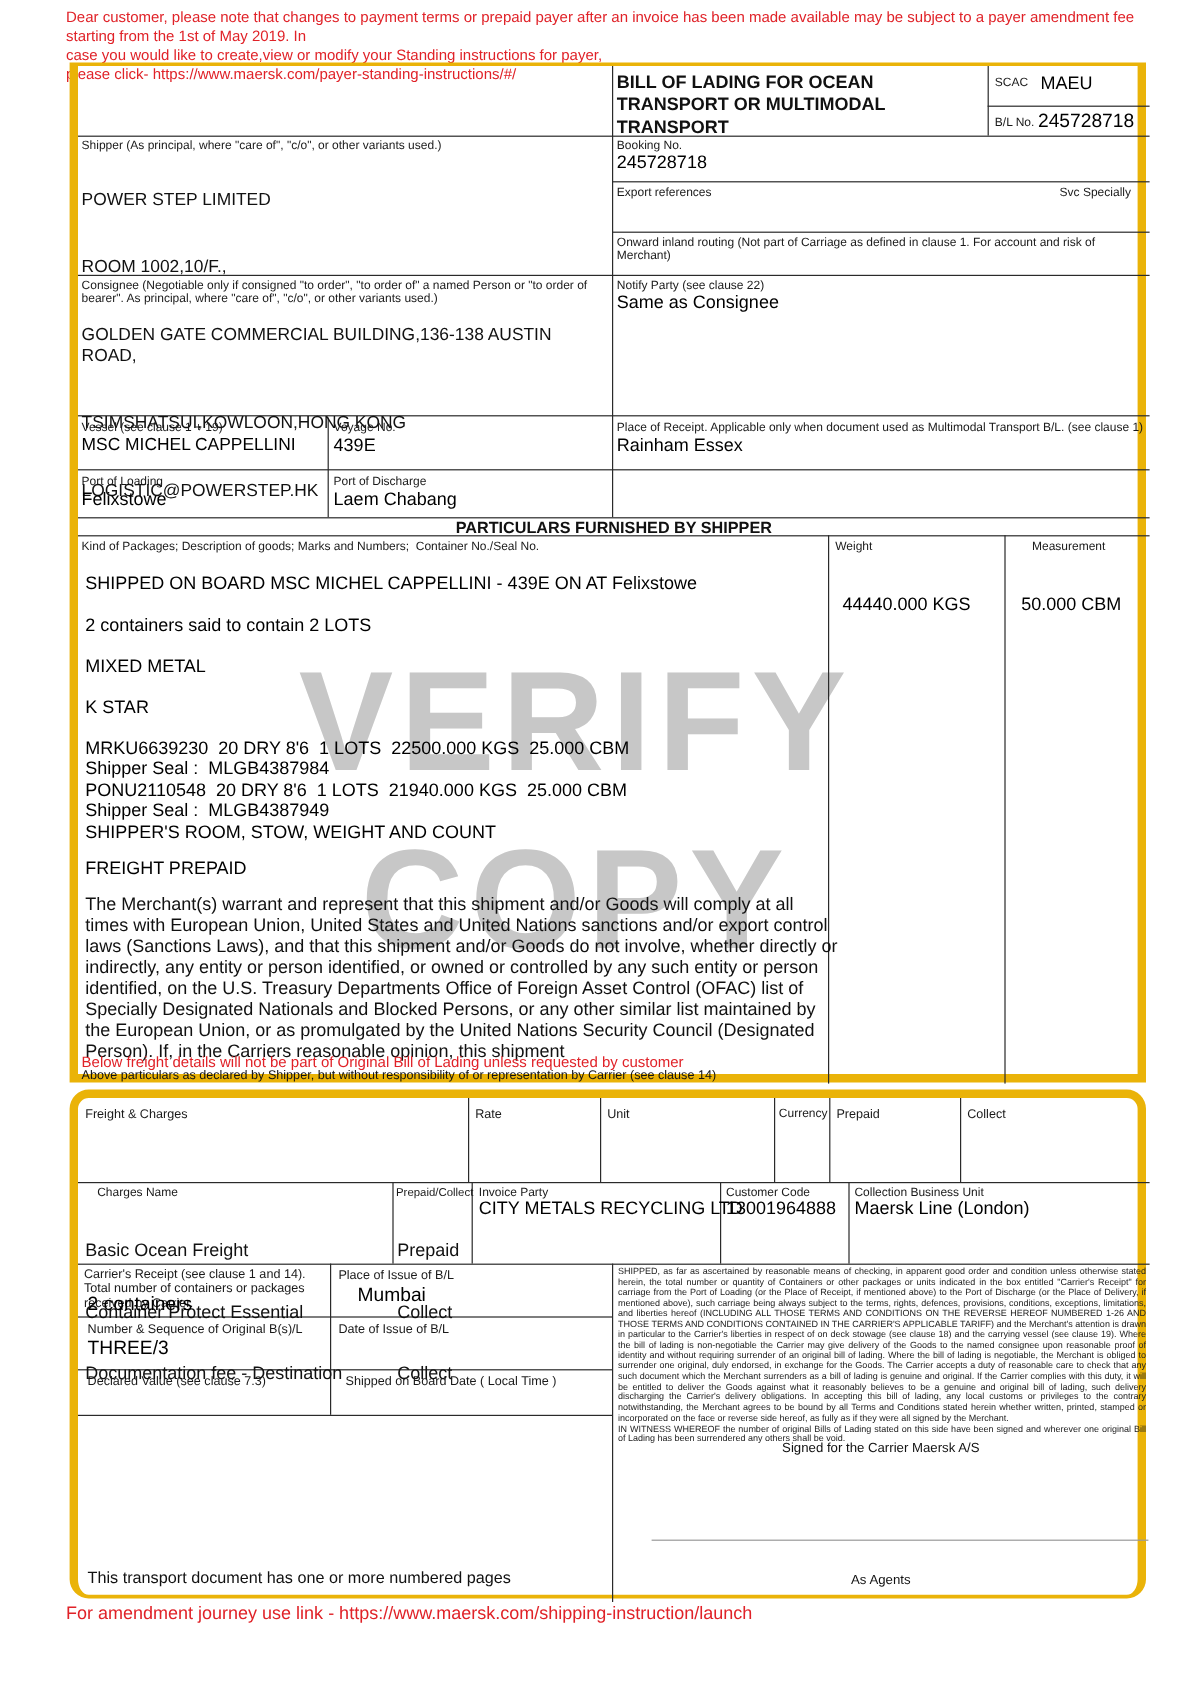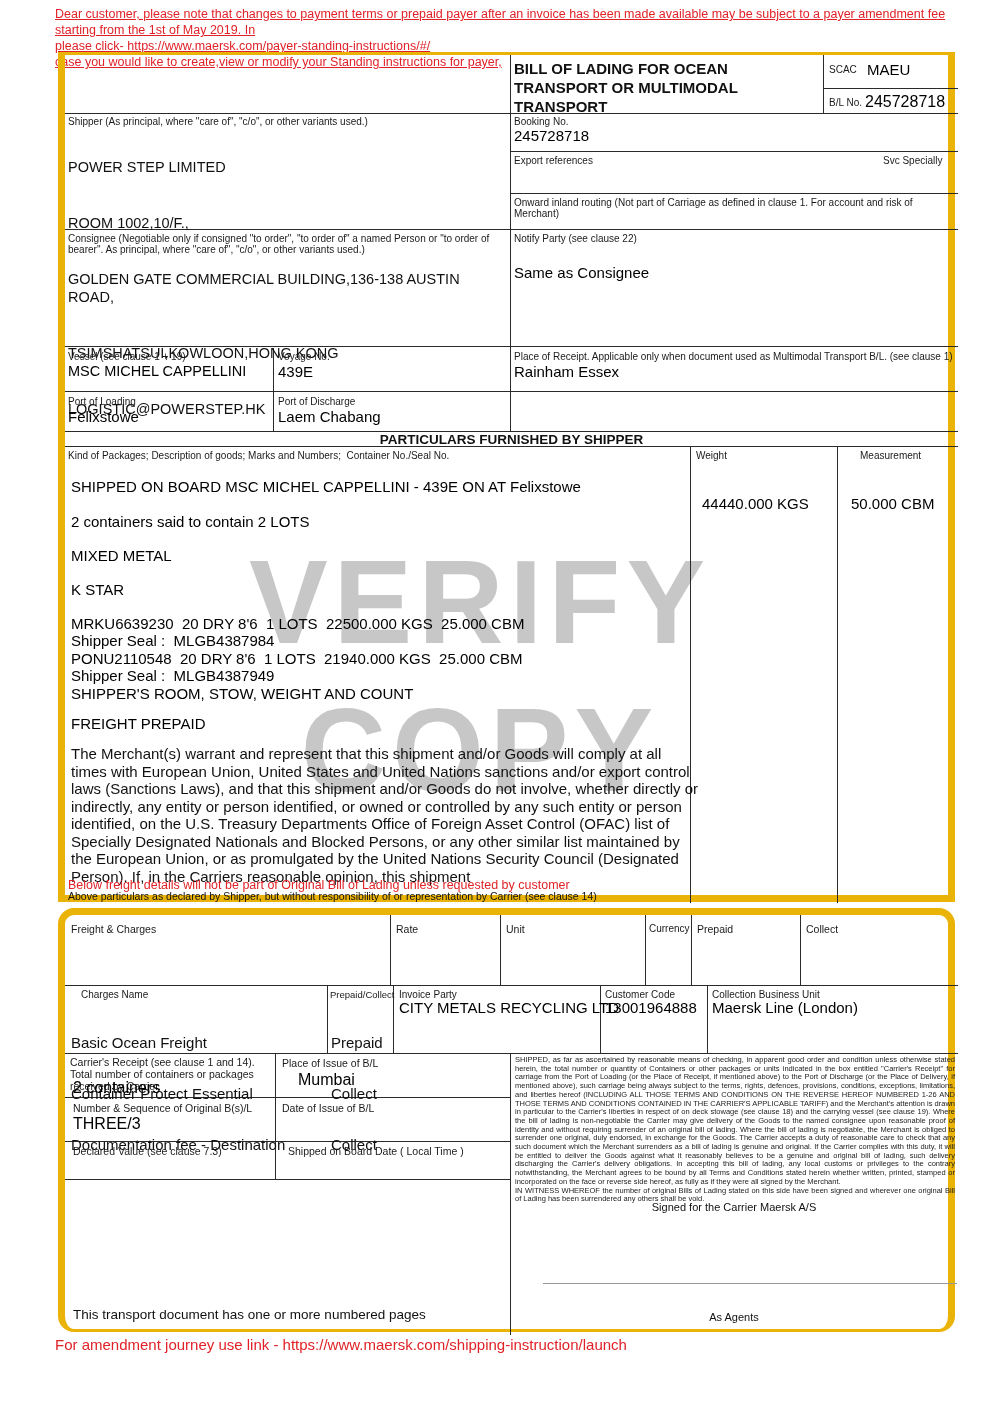--- a/index.html
+++ b/index.html
@@ -25,24 +25,24 @@
 
   .sig-line { position:absolute; border-top:1px solid #999; }
   .charge-col { position:absolute; font-size:15px; line-height:17px; white-space:pre-wrap; }
   .ship-lines { position:absolute; font-size:14.5px; line-height:18.6px; white-space:pre-wrap; }
 </style>
 </head>
 <body>
 
 <div id="page">
 
-  <div class="abs red" style="left:55px; top:6px; width:920px; font-size:12.5px; line-height:16px;text-decoration:underline;">
+  <div class="abs red" style="left:55px; top:6px; width:920px; font-size:12.5px; line-height:16px;">
     <div>Dear customer, please note that changes to payment terms or prepaid payer after an invoice has been made available may be subject to a payer amendment fee starting from the 1st of May 2019. In</div>
+    <div>case you would like to create,view or modify your Standing instructions for payer,</div>
     <div>please click- https://www.maersk.com/payer-standing-instructions/#/</div>
-    <div>case you would like to create,view or modify your Standing instructions for payer,</div>
   </div>
 
   <div id="watermark">
     <div>VERIFY</div>
     <div>COPY</div>
   </div>
 
   <div class="box" style="left:58px; top:52px; width:897px; height:850px; border-top-width:3px;">
 
     <div class="v" style="left:445px; top:0; height:376px;"></div>
@@ -76,21 +76,21 @@
     </div>
 
     <div class="lbl" style="left:449px; top:61px;">Booking No.</div>
     <div class="val" style="left:449px; top:72px;">245728718</div>
     <div class="lbl" style="left:449px; top:100px;">Export references</div>
     <div class="lbl" style="left:818px; top:100px;">Svc Specially</div>
     <div class="lbl" style="left:449px; top:142px; width:440px;">Onward inland routing (Not part of Carriage as defined in clause 1. For account and risk of Merchant)</div>
 
     <div class="lbl" style="left:3px; top:178px; width:437px;">Consignee (Negotiable only if consigned "to order", "to order of" a named Person or "to order of bearer". As principal, where "care of", "c/o", or other variants used.)</div>
     <div class="lbl" style="left:449px; top:178px;">Notify Party (see clause 22)</div>
-    <div class="val" style="left:449px; top:189px;margin-top:20px;">Same as Consignee</div>
+    <div class="val" style="left:449px; top:189px;">Same as Consignee</div>
 
     <div class="lbl" style="left:3px; top:296px;">Vessel (see clause 1 + 19)</div>
     <div class="val" style="left:3px; top:308px; font-size:14.5px;">MSC MICHEL CAPPELLINI</div>
     <div class="lbl" style="left:213px; top:296px;">Voyage No.</div>
     <div class="val" style="left:213px; top:308px;">439E</div>
     <div class="lbl" style="left:449px; top:296px; width:440px;">Place of Receipt. Applicable only when document used as Multimodal Transport B/L. (see clause 1)</div>
     <div class="val" style="left:449px; top:308px;">Rainham Essex</div>
 
     <div class="lbl" style="left:3px; top:341px;">Port of Loading</div>
     <div class="val" style="left:3px; top:353px;">Felixstowe</div>

